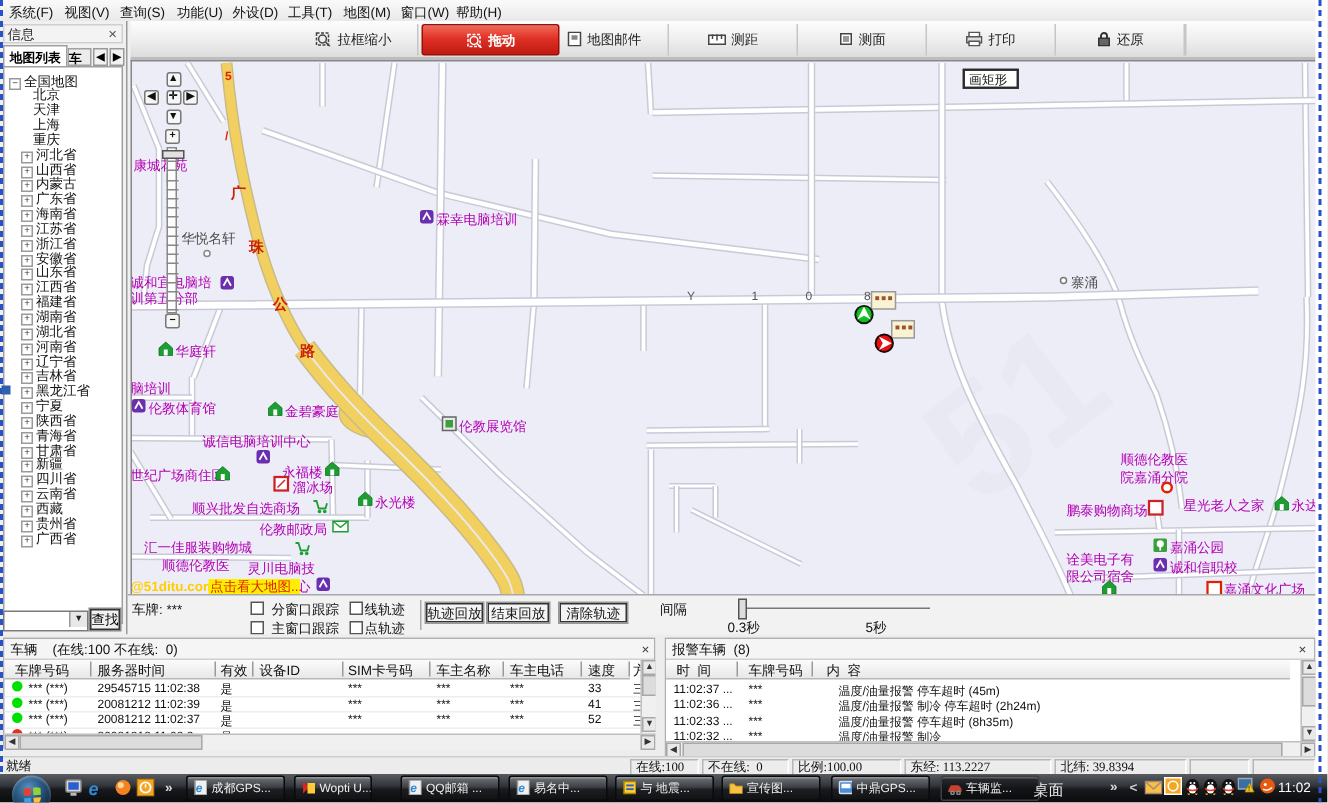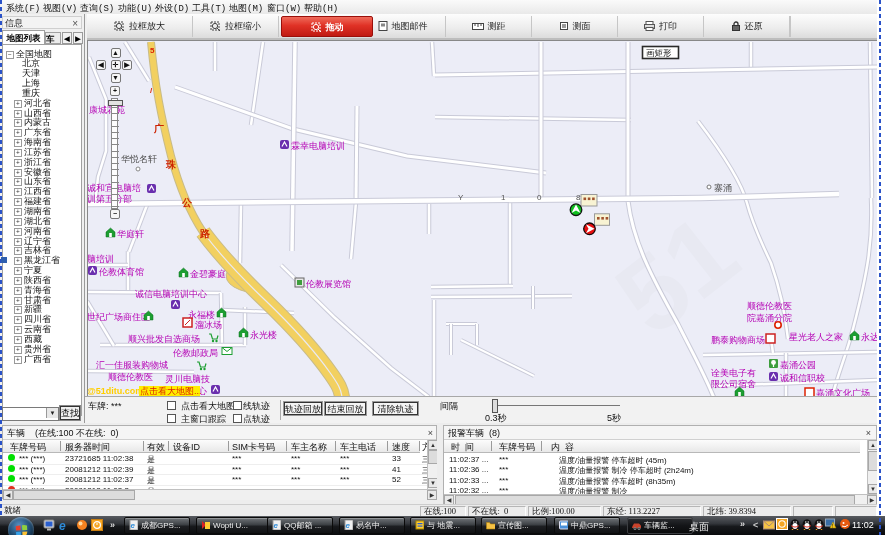--- a/index.html
+++ b/index.html
@@ -1,19 +1,19 @@
 <!DOCTYPE html>
 <html><head><meta charset="utf-8">
 <style>
 html,body{margin:0;padding:0;}
 body{width:885px;height:535px;position:relative;overflow:hidden;font-family:"Liberation Sans",sans-serif;background:#f0f0f0;}
 .abs{position:absolute;}
 
 #menubar{left:0;top:0;width:885px;height:14px;background:linear-gradient(#fafafa,#e9e9e9);font-size:9px;color:#111;}
-#menubar span{position:absolute;top:2px;white-space:pre;font-family:Liberation Mono, monospace;}
+#menubar span{position:absolute;top:2px;white-space:pre;}
 
 #toolbar{left:87px;top:14px;width:790px;height:26px;background:linear-gradient(#fdfdfd,#ececec 60%,#dcdcdc);border-bottom:2px solid #bdbdbd;box-sizing:border-box;}
 .tbtn{position:absolute;top:2px;height:21px;line-height:21px;font-size:9px;color:#222;text-align:center;border-right:1px solid #c6c6c6;box-sizing:border-box;}
 .tbtn .ic{display:inline-block;vertical-align:-2px;margin-right:4px;}
 #tb-drag{background:linear-gradient(#ef6a5a,#e03226 45%,#c01a12);color:#fff;border:1px solid #9a0f0a;border-radius:2px;font-weight:bold;}
 
 #lpanel{left:0;top:14px;width:85px;height:409px;background:#f0f0f0;border-right:1px solid #9a9a9a;box-sizing:border-box;}
 #lp-title{position:absolute;left:2px;top:2px;width:80px;height:13px;background:#f3f3f3;border:1px solid #cfcfcf;font-size:9px;color:#222;line-height:13px;padding-left:2px;box-sizing:border-box;}
 #lp-x{position:absolute;right:3px;top:0px;color:#555;font-size:10px;}
 #lp-tabs{position:absolute;left:2px;top:16px;width:80px;height:14px;font-size:8.5px;font-weight:bold;}
@@ -63,25 +63,20 @@
     <span style="left:80px">查询(S)</span>
     <span style="left:118px">功能(U)</span>
     <span style="left:155px">外设(D)</span>
     <span style="left:192px">工具(T)</span>
     <span style="left:229px">地图(M)</span>
     <span style="left:267px">窗口(W)</span>
     <span style="left:304px">帮助(H)</span>
 </div>
 
 <div id="toolbar" class="abs">
-<div class="tbtn" style="left:0px;width:106px"><span class="ic"><svg width="11" height="10">
-          <rect x="1" y="1" width="8" height="8" fill="none" stroke="#444" stroke-dasharray="2 1"></rect>
-          <circle cx="5" cy="5" r="2.6" fill="none" stroke="#444"></circle>
-          <line x1="7" y1="7" x2="10" y2="10" stroke="#444"></line>
-        </svg></span>拉框放大</div>
 <div class="tbtn" style="left:106px;width:86px"><span class="ic"><svg width="11" height="10">
           <rect x="1" y="1" width="8" height="8" fill="none" stroke="#444" stroke-dasharray="2 1"></rect>
           <circle cx="5" cy="5" r="2.6" fill="none" stroke="#444"></circle>
           <line x1="7" y1="7" x2="10" y2="10" stroke="#444"></line>
         </svg></span>拉框缩小</div>
 <div class="tbtn" id="tb-drag" style="left:194px;width:92px"><span class="ic"><svg width="11" height="10">
           <rect x="1" y="1" width="8" height="8" fill="none" stroke="#fff" stroke-dasharray="2 1"></rect>
           <circle cx="5" cy="5" r="2.6" fill="none" stroke="#fff"></circle>
           <line x1="7" y1="7" x2="10" y2="10" stroke="#fff"></line>
         </svg></span>拖动</div>
@@ -350,36 +345,36 @@
       <div class="abs" style="left:22.5px;top:159.19999999999996px;width:8px;height:1px;background:#888"></div>
       <div class="abs" style="left:22.5px;top:165.39999999999995px;width:8px;height:1px;background:#888"></div>
       <div class="abs" style="left:20px;top:59px;width:13px;height:4px;background:#e2e2e2;border:1px solid #555"></div>
       <div class="abs" style="left:22px;top:168px;width:10px;height:10px;background:#f6f6f6;border:1px solid #777;border-radius:2px;box-sizing:border-box;font-size:7px;line-height:8px;text-align:center;color:#111;font-weight:bold">−</div>
     </div>
 </div>
 
 <div id="trackbar" class="abs">
 <span class="abs" style="left:3px;top:3px">车牌: ***</span>
 <span class="ck" style="left:82px;top:4px"></span>
-    <span class="abs" style="left:96px;top:3px">点击看大地图</span>
+    <span class="abs" style="left:96px;top:3px">分窗口跟踪</span>
 <span class="ck" style="left:82px;top:17px"></span>
     <span class="abs" style="left:96px;top:16px">主窗口跟踪</span>
 <span class="ck" style="left:148px;top:4px"></span>
     <span class="abs" style="left:158px;top:3px">线轨迹</span>
 <span class="ck" style="left:148px;top:17px"></span>
     <span class="abs" style="left:158px;top:16px">点轨迹</span>
 <span class="abs" style="left:195px;top:3px;width:1px;height:20px;background:#aaa"></span>
 <div class="tkbtn" style="left:199px;top:5px;width:38px">轨迹回放</div>
 <div class="tkbtn" style="left:240px;top:5px;width:41px">结束回放</div>
 <div class="tkbtn" style="left:288px;top:5px;width:45px">清除轨迹</div>
 <span class="abs" style="left:355px;top:3px">间隔</span>
 <span class="abs" style="left:408px;top:8px;width:127px;height:1px;background:#777"></span>
 <span class="abs" style="left:407px;top:2px;width:4px;height:12px;background:#ddd;border:1px solid #555"></span>
 <span class="abs" style="left:400px;top:15px">0.3秒</span>
-<span class="abs" style="left:522px;top:15px">5秒</span>
+<span class="abs" style="left:492px;top:15px">5秒</span>
 </div>
 
 <div id="lpanel" class="abs">
 <div id="lp-title">信息<span id="lp-x">×</span></div>
 <div id="lp-tabs">
   <div class="tab1">地图列表</div>
       <div class="tab2">车辆</div>
   <div class="tsc" style="left:60px">◀</div>
       <div class="tsc" style="left:71px">▶</div>
 </div>
@@ -443,21 +438,21 @@
         <div class="cs" style="left:165px"></div>
         <div class="cs" style="left:225px"></div>
         <div class="cs" style="left:283px"></div>
         <div class="cs" style="left:332px"></div>
         <div class="cs" style="left:384px"></div>
         <div class="cs" style="left:416px"></div>
       </div>
       <div class="trow" style="top:27.0px;border-bottom:1px solid #eee">
         <span class="dot"></span>
         <span style="left:16px">*** (***)</span>
-        <span style="left:62px">23721685 11:02:38</span>
+        <span style="left:62px">29545715 11:02:38</span>
         <span style="left:144px">是</span>
         <span style="left:229px">***</span>
         <span style="left:288px">***</span>
         <span style="left:337px">***</span>
         <span style="left:389px">33</span>
         <span style="left:419px">三</span>
       </div>
       <div class="trow" style="top:37.6px;border-bottom:1px solid #eee">
         <span class="dot"></span>
         <span style="left:16px">*** (***)</span>
@@ -576,21 +571,21 @@
     <svg class="qlic" style="left:91px">
       <rect x="0.5" y="0.5" width="11" height="11" fill="#f5a623" stroke="#c87d10"></rect>
       <circle cx="6" cy="6" r="3.4" fill="none" stroke="#fff" stroke-width="1.2"></circle>
       <line x1="6" y1="6" x2="6" y2="3.8" stroke="#fff"></line>
     </svg>
     <div class="abs" style="left:110px;top:4px;color:#ddd;font-size:9px;font-weight:bold">»</div>
     <div class="tkb" style="left:124px;width:66px;"><svg class="tkic">
         <rect x="1" y="0" width="8" height="10" fill="#f0f0f0" stroke="#999"></rect>
         <text x="1.5" y="8" font-size="8" font-weight="bold" font-style="italic" fill="#2e8bd8">e</text>
       </svg>成都GPS...</div>
-    <div class="tkb" style="left:196px;width:78px;"><svg class="tkic">
+    <div class="tkb" style="left:196px;width:52px;"><svg class="tkic">
         <path d="M1,1 L5,5 L1,9 Z" fill="#d22"></path>
         <path d="M4,2 h5 v7 h-5 Z" fill="#fc3"></path>
       </svg>Wopti U...</div>
     <div class="tkb" style="left:267px;width:66px;"><svg class="tkic">
         <rect x="1" y="0" width="8" height="10" fill="#f0f0f0" stroke="#999"></rect>
         <text x="1.5" y="8" font-size="8" font-weight="bold" font-style="italic" fill="#2e8bd8">e</text>
       </svg>QQ邮箱 ...</div>
     <div class="tkb" style="left:339px;width:66px;"><svg class="tkic">
         <rect x="1" y="0" width="8" height="10" fill="#f0f0f0" stroke="#999"></rect>
         <text x="1.5" y="8" font-size="8" font-weight="bold" font-style="italic" fill="#2e8bd8">e</text>

